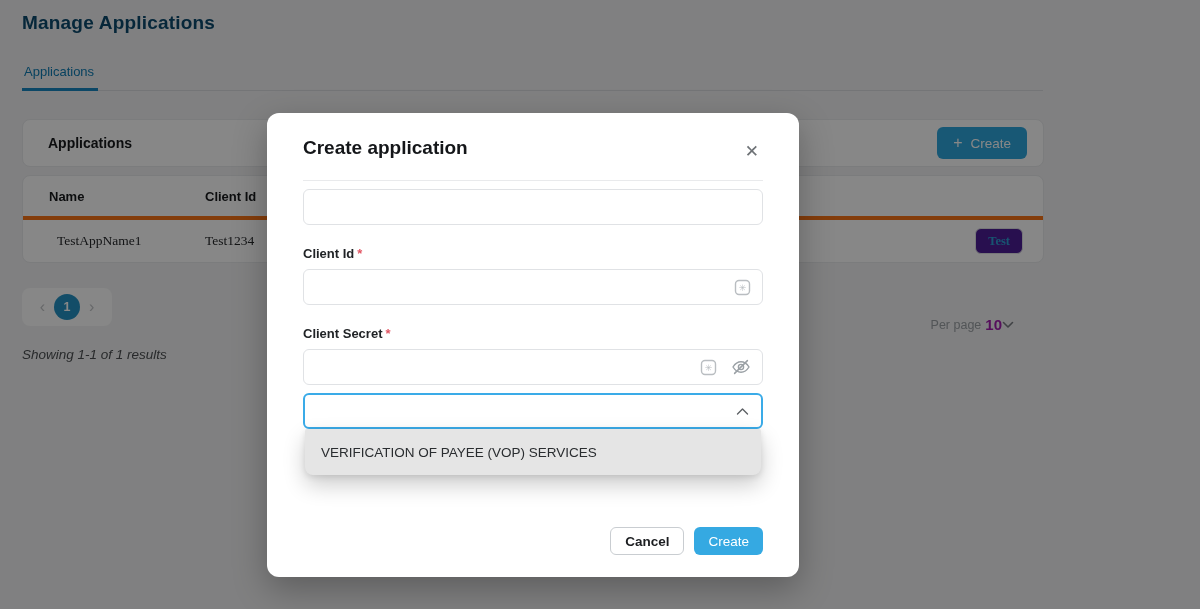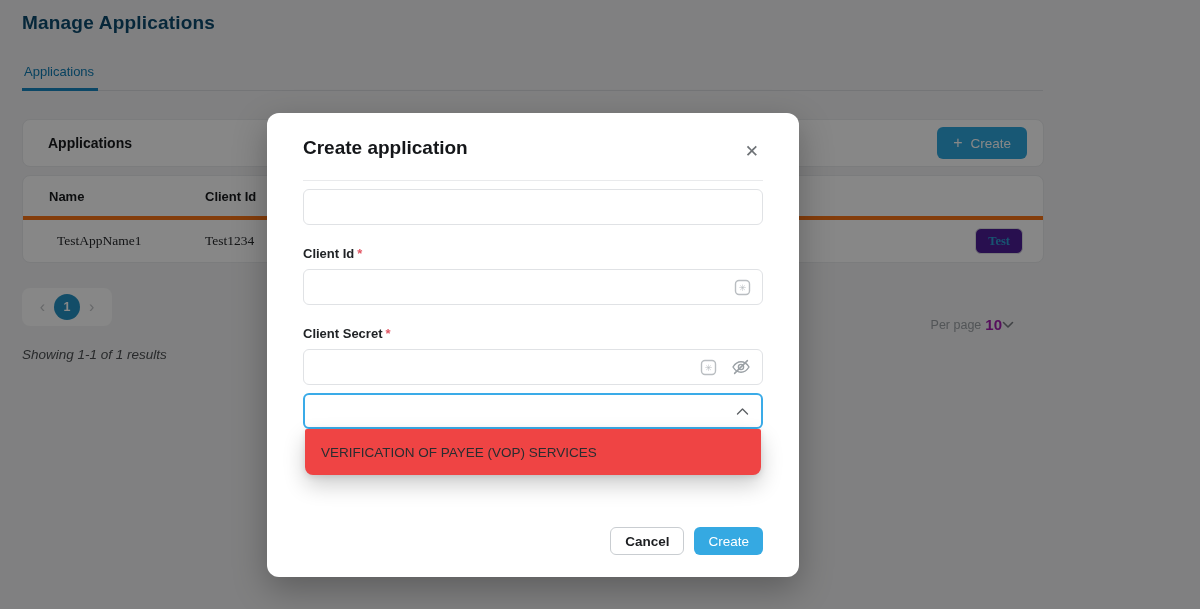--- a/index.html
+++ b/index.html
@@ -82,21 +82,21 @@
   .gen-icon, .eye-icon { display: inline-flex; align-items: center; cursor: pointer; }
 
   .select-box {
     position: relative; margin-top: 8px; height: 36px; border: 2px solid #3aabe8;
     border-radius: 6px; background: #fff; cursor: pointer;
     display: flex; align-items: center; padding: 0 12px;
   }
   .select-chevron { margin-left: auto; display: inline-flex; align-items: center; }
   .dropdown-panel {
     position: absolute; left: 0; right: 0; top: calc(100% + 2px); height: 46px;
-    background: #ef4444; border-radius: 2px 2px 8px 8px;
+    background: #e5e5e5; border-radius: 2px 2px 8px 8px;
     box-shadow: 0 10px 22px rgba(0,0,0,0.20), 0 2px 6px rgba(0,0,0,0.10);
     z-index: 6; display: flex; align-items: center;
   }
   .dropdown-option { padding: 0 16px; font-size: 13.5px; color: #2a2d30; width: 100%; height: 100%; display: flex; align-items: center; cursor: pointer; }
 
   .modal-footer { position: absolute; right: 36px; bottom: 22px; display: flex; gap: 10px; z-index: 3; }
   .btn-cancel {
     background: #fff; border: 1px solid #c9cdd1; border-radius: 6px; height: 28px;
     padding: 0 14px; font-size: 13.5px; font-weight: 700; color: #1b1d20; cursor: pointer; font-family: inherit;
   }

